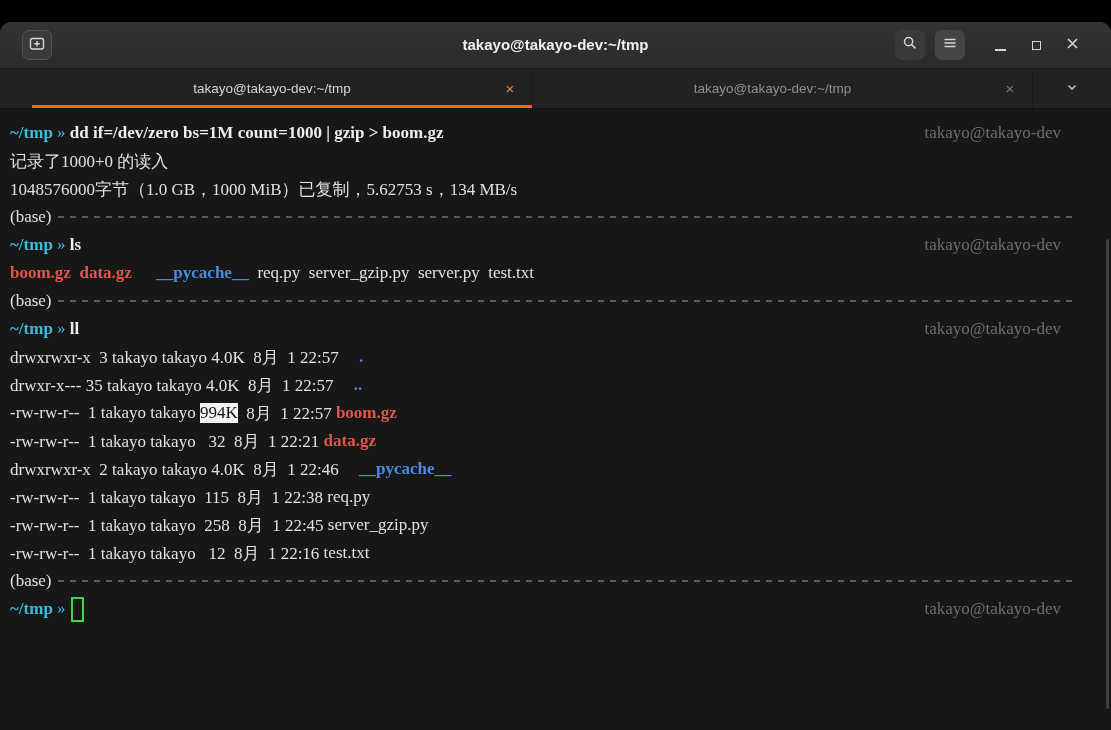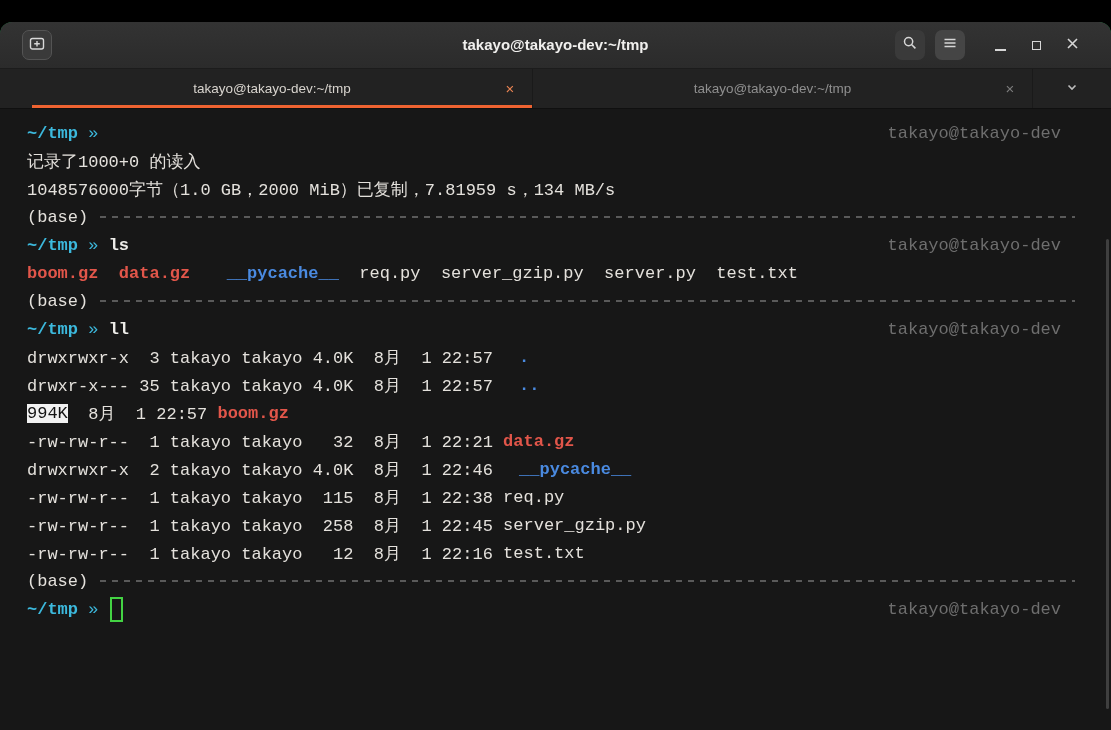--- a/index.html
+++ b/index.html
@@ -24,22 +24,22 @@
           border-bottom:1px solid #101010;}
   .tab{width:500px;display:flex;align-items:center;position:relative;padding:0 12px;box-sizing:border-box;cursor:pointer;}
   .tab+.tab{border-left:1px solid #1a1a1a;}
   .tab-label{flex:1;text-align:center;font-size:13.5px;color:#8f8f8f;white-space:nowrap;overflow:hidden;}
   .tab.active .tab-label{color:#d8d4ce;}
   .tab.active::after{content:"";position:absolute;left:0;right:0;bottom:0;height:3px;background:#ef6331;}
   .tab-close{width:20px;text-align:center;font-size:15px;color:#7d7d7d;cursor:pointer;}
   .tab.active .tab-close{color:#ea8453;}
   .tab-chevron{flex:1;display:flex;align-items:center;justify-content:center;border-left:1px solid #1a1a1a;cursor:pointer;}
   
-  .terminal{position:relative;height:622px;box-sizing:border-box;padding:10px 36px 0 27px;background:#171717;
-            font-family:Liberation Mono, monospace;font-size:17px;color:#e4e1dc;}
+  .terminal{position:relative;height:622px;box-sizing:border-box;padding:10px 36px 0 10px;background:#171717;
+            font-family:Liberation Serif, serif;font-size:17px;color:#e4e1dc;}
   .line{display:flex;align-items:center;height:28px;white-space:pre;}
   .c-path{color:#3cb9dd;font-weight:bold;}
   .c-sym{color:#3cb9dd;}
   .c-cmd{color:#eeede9;font-weight:bold;}
   .c-fg{color:#e4e1dc;text-align:center;}
   .c-red{color:#e2564a;font-weight:bold;}
   .c-blue{color:#4a8ae0;font-weight:bold;margin-left:16px;}
   .c-dim{color:#6e6e6e;}
   .c-hl{background:#f2f2f2;color:#141414;}
   .flex-spacer{flex:1;}
@@ -109,31 +109,31 @@
       <span>
         <svg width="14" height="14" viewBox="0 0 14 14">
           <path d="M3.5 5.5 L7 9 L10.5 5.5" fill="none" stroke="#bdbdbd" stroke-width="1.6"></path>
         </svg>
       </span>
     </div>
   </div>
 
   <div class="terminal">
     <div class="scrollbar-thumb"></div>
-  <div class="line prompt"><span class="c-path">~/tmp </span><span class="c-sym">» </span><span class="flex-spacer"></span><span class="c-dim right-status">takayo@takayo-dev</span></div>
+  <div class="line prompt"><span class="c-path">~/tmp </span><span class="c-sym">» </span><span class="c-cmd">dd if=/dev/zero bs=1M count=1000 | gzip &gt; boom.gz</span><span class="flex-spacer"></span><span class="c-dim right-status">takayo@takayo-dev</span></div>
       <div class="line out"><span class="c-fg">记录了1000+0 的读入</span></div>
-      <div class="line out"><span class="c-fg">1048576000字节（1.0 GB，2000 MiB）已复制，7.81959 s，134 MB/s</span></div>
+      <div class="line out"><span class="c-fg">1048576000字节（1.0 GB，1000 MiB）已复制，5.62753 s，134 MB/s</span></div>
       <div class="line sep"><span class="c-fg">(base) </span><span class="dashes"></span></div>
       <div class="line prompt"><span class="c-path">~/tmp </span><span class="c-sym">» </span><span class="c-cmd">ls</span><span class="flex-spacer"></span><span class="c-dim right-status">takayo@takayo-dev</span></div>
       <div class="line out"><span class="c-red">boom.gz</span><span class="c-fg">  </span><span class="c-red">data.gz</span><span class="c-fg">  </span><span class="c-blue">__pycache__</span><span class="c-fg">  req.py  server_gzip.py  server.py  test.txt</span></div>
       <div class="line sep"><span class="c-fg">(base) </span><span class="dashes"></span></div>
       <div class="line prompt"><span class="c-path">~/tmp </span><span class="c-sym">» </span><span class="c-cmd">ll</span><span class="flex-spacer"></span><span class="c-dim right-status">takayo@takayo-dev</span></div>
       <div class="line out"><span class="c-fg">drwxrwxr-x  3 takayo takayo 4.0K  8月  1 22:57 </span><span class="c-blue">.</span></div>
       <div class="line out"><span class="c-fg">drwxr-x--- 35 takayo takayo 4.0K  8月  1 22:57 </span><span class="c-blue">..</span></div>
-      <div class="line out"><span class="c-hl">994K</span><span class="c-fg">  8月  1 22:57 </span><span class="c-red">boom.gz</span></div>
+      <div class="line out"><span class="c-fg">-rw-rw-r--  1 takayo takayo </span><span class="c-hl">994K</span><span class="c-fg">  8月  1 22:57 </span><span class="c-red">boom.gz</span></div>
       <div class="line out"><span class="c-fg">-rw-rw-r--  1 takayo takayo   32  8月  1 22:21 </span><span class="c-red">data.gz</span></div>
       <div class="line out"><span class="c-fg">drwxrwxr-x  2 takayo takayo 4.0K  8月  1 22:46 </span><span class="c-blue">__pycache__</span></div>
       <div class="line out"><span class="c-fg">-rw-rw-r--  1 takayo takayo  115  8月  1 22:38 </span><span class="c-fg">req.py</span></div>
       <div class="line out"><span class="c-fg">-rw-rw-r--  1 takayo takayo  258  8月  1 22:45 </span><span class="c-fg">server_gzip.py</span></div>
       <div class="line out"><span class="c-fg">-rw-rw-r--  1 takayo takayo   12  8月  1 22:16 </span><span class="c-fg">test.txt</span></div>
       <div class="line sep"><span class="c-fg">(base) </span><span class="dashes"></span></div>
       <div class="line prompt"><span class="c-path">~/tmp </span><span class="c-sym">» </span><span class="cursor"></span><span class="flex-spacer"></span><span class="c-dim right-status">takayo@takayo-dev</span></div>
     </div>
 
 </div>

